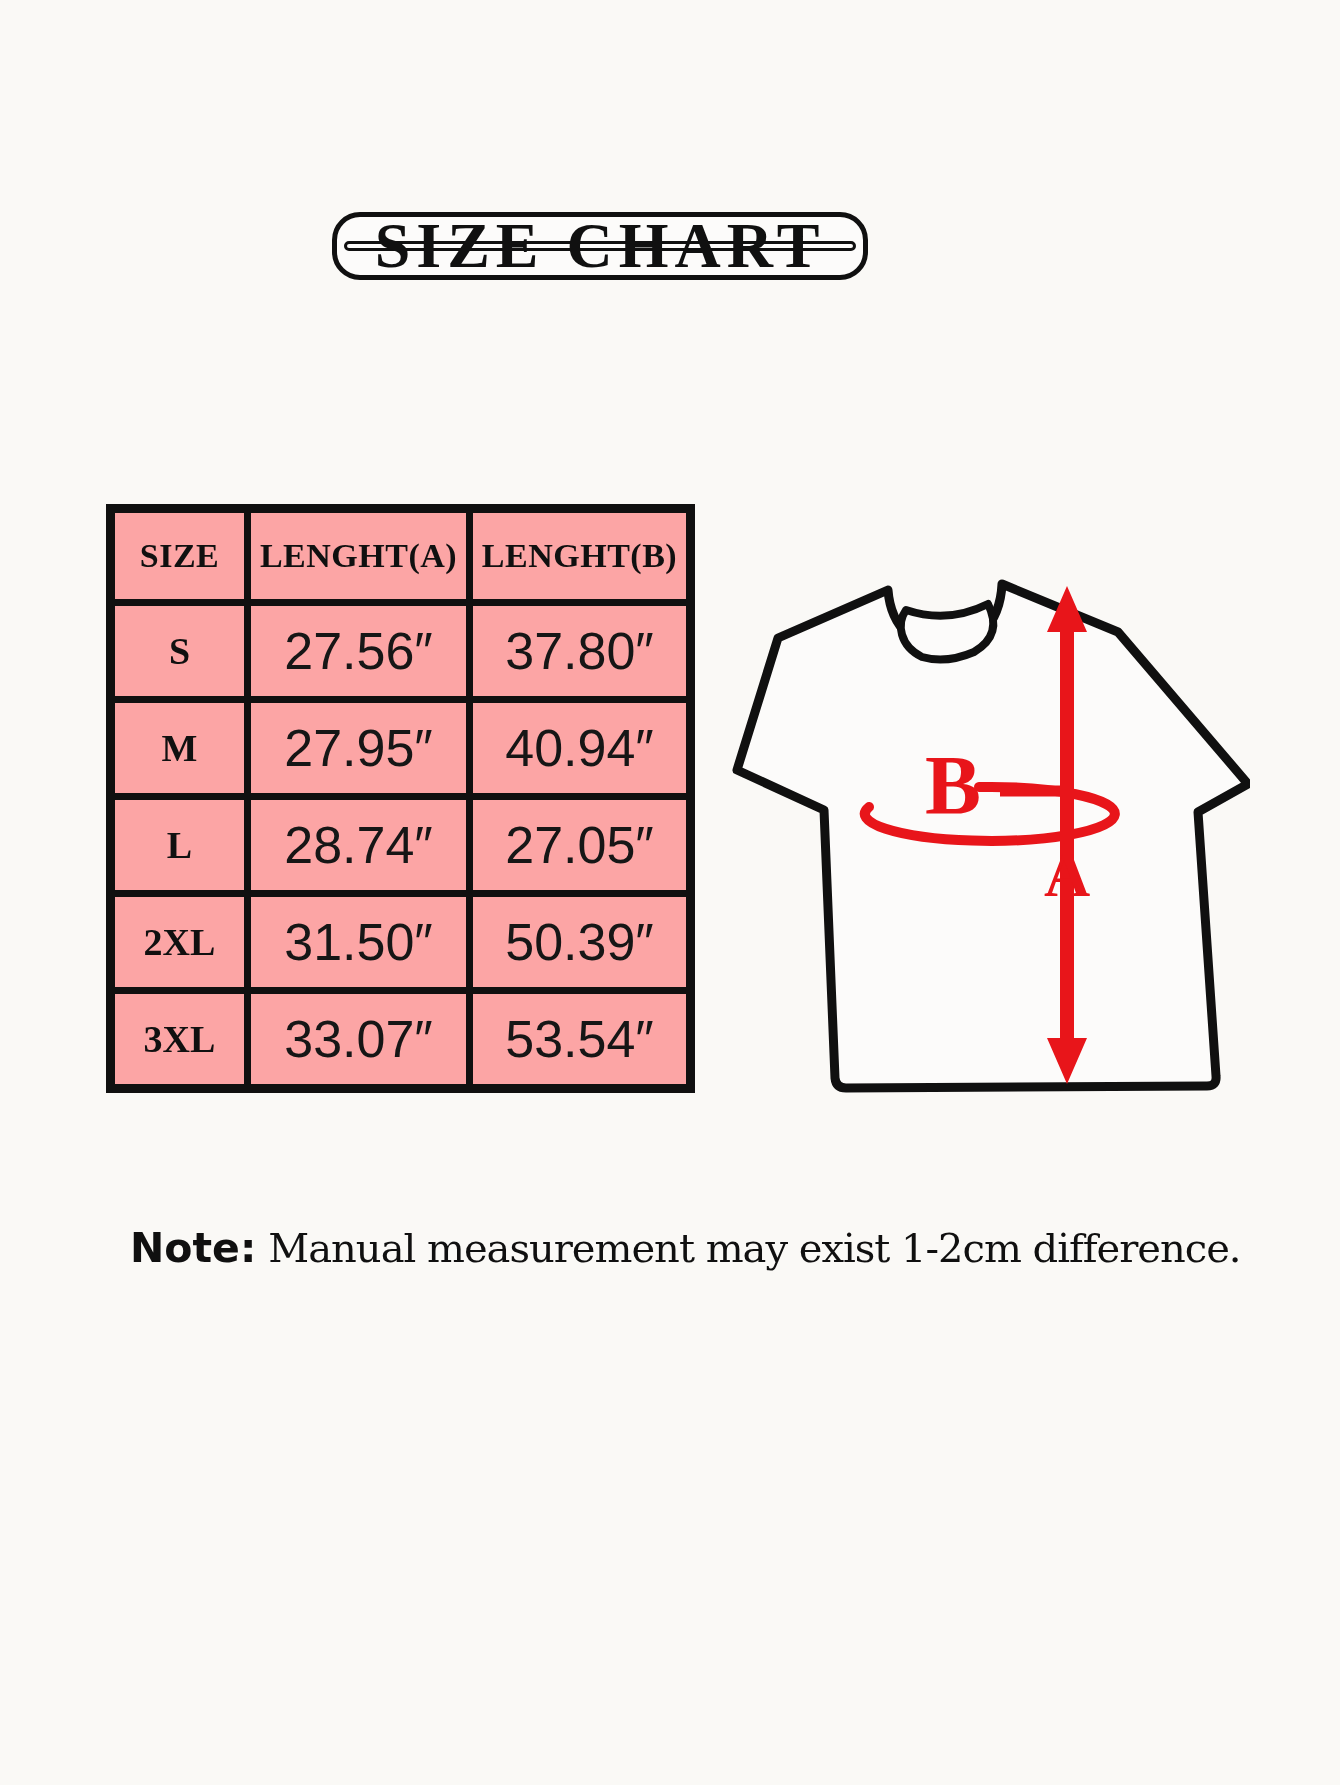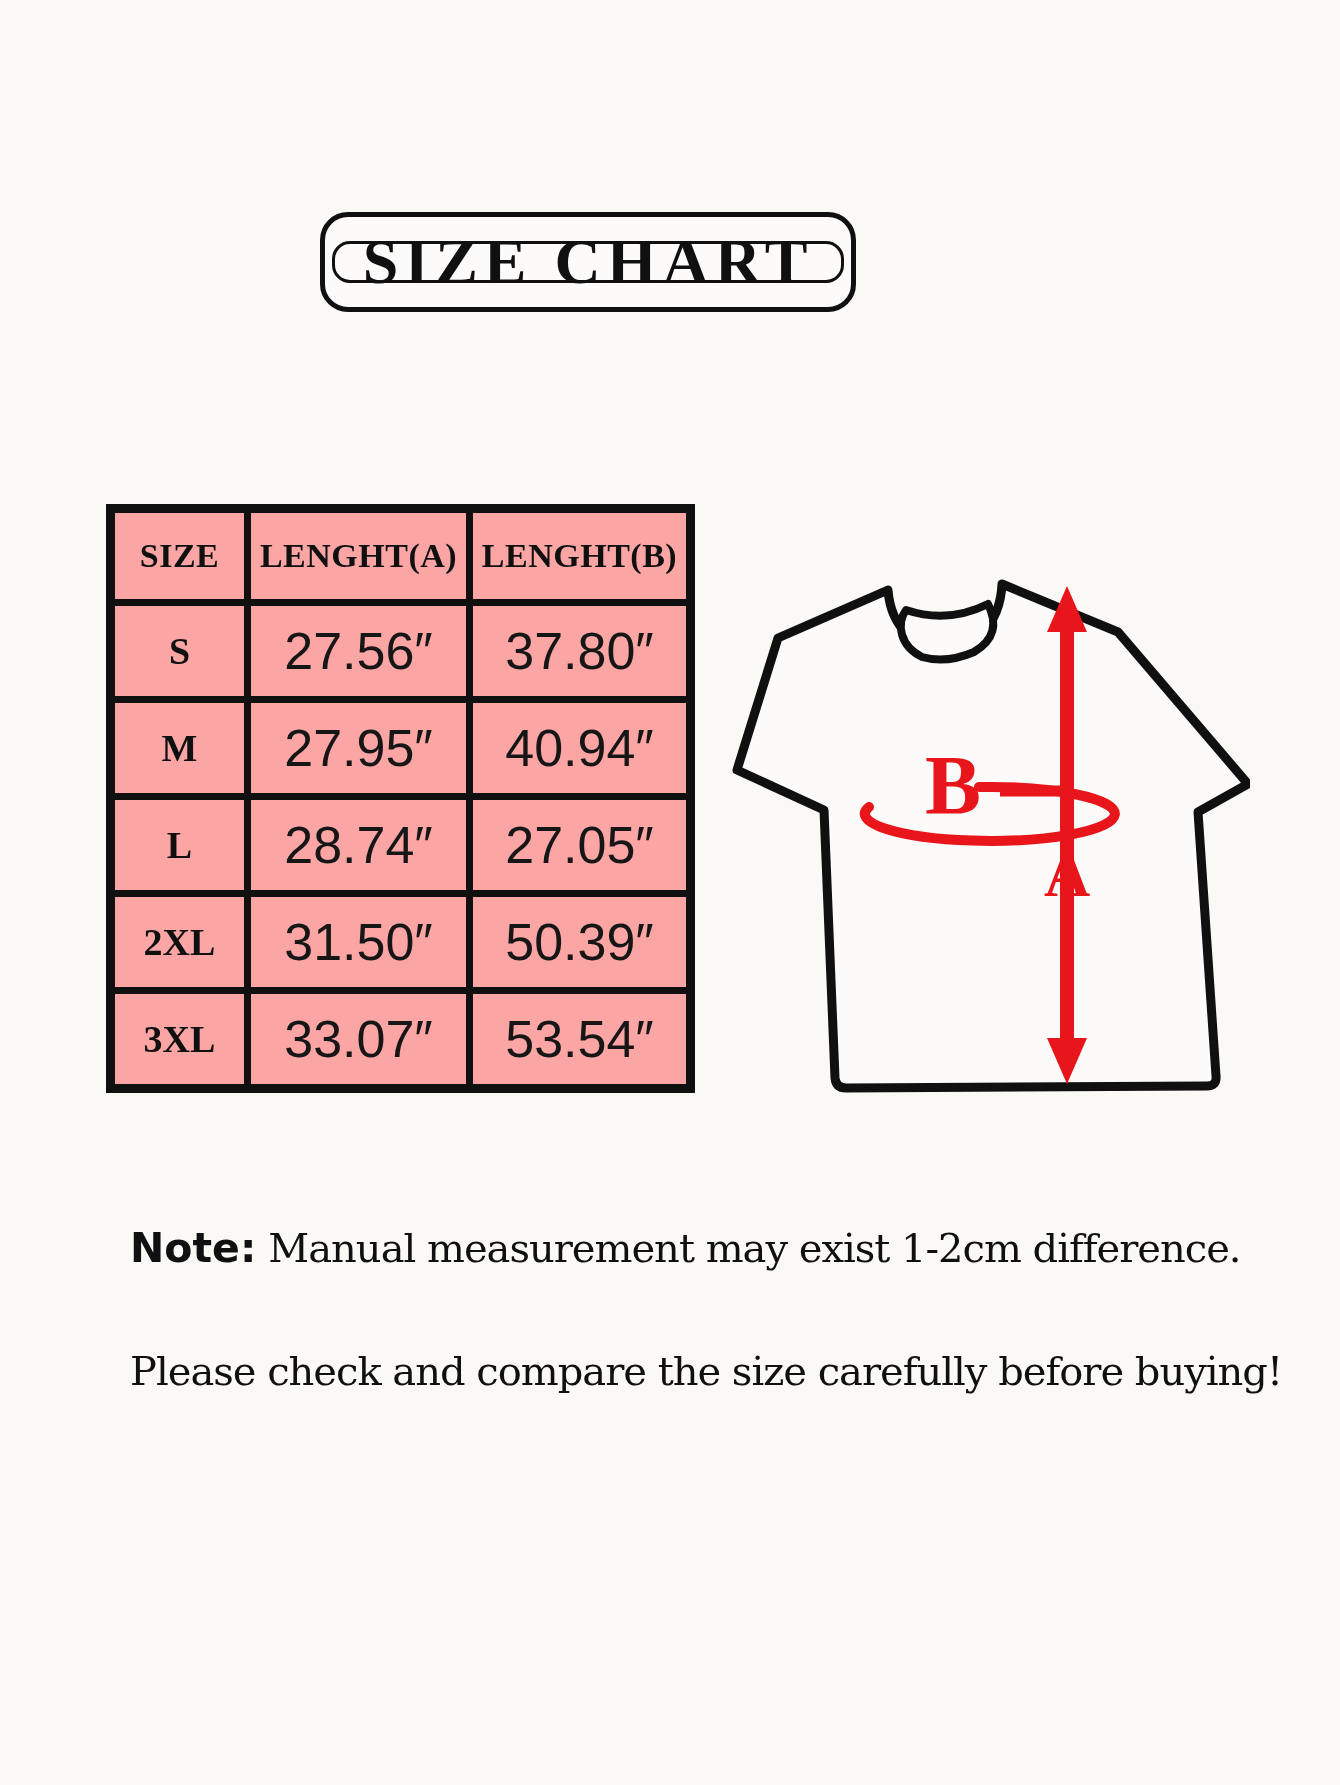--- a/index.html
+++ b/index.html
@@ -13,24 +13,24 @@
     height: 1785px;
     background: #faf9f6;
     overflow: hidden;
     font-family: "Liberation Sans", sans-serif;
     color: #101010;
   }
 
   
   .title-box {
     position: absolute;
-    left: 320px;
+    left: 332px;
     top: 212px;
     width: 536px;
-    height: 100px;
+    height: 68px;
     box-sizing: border-box;
     border: 5px solid #101010;
     border-radius: 28px;
     background: #fcfbfa;
     padding: 24px 7px;
   }
   .title-box-inner {
     width: 100%;
     height: 100%;
     box-sizing: border-box;
@@ -211,15 +211,14 @@
                L 437 518 L 424 518 L 424 112 L 437 112 Z" fill="#e8151a"></path>
 
       <text x="303" y="294" text-anchor="middle" font-family="Liberation Serif, serif" font-weight="bold" font-size="84" fill="#e8151a">B</text>
       <text x="417" y="376" text-anchor="middle" font-family="Liberation Serif, serif" font-weight="bold" font-size="64" fill="#e8151a">A</text>
     </svg>
   </div>
 
   <p class="note-line-1">
     <strong class="note-prefix">Note:</strong><span class="note-rest">Manual measurement may exist 1-2cm difference.</span>
   </p>
-  <p class="note-line-2">Please check and compare the size carefully before buying!</p>
 
 </div>
 
 </body></html>

